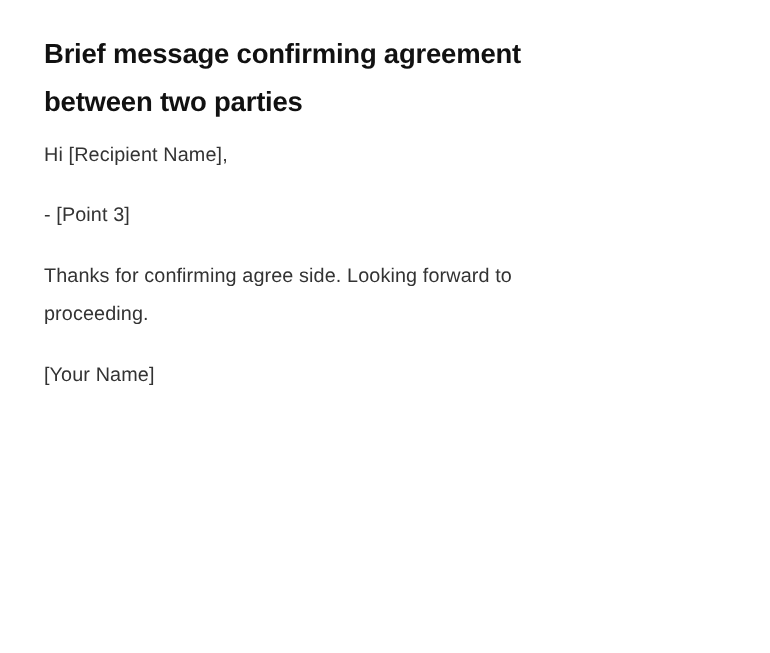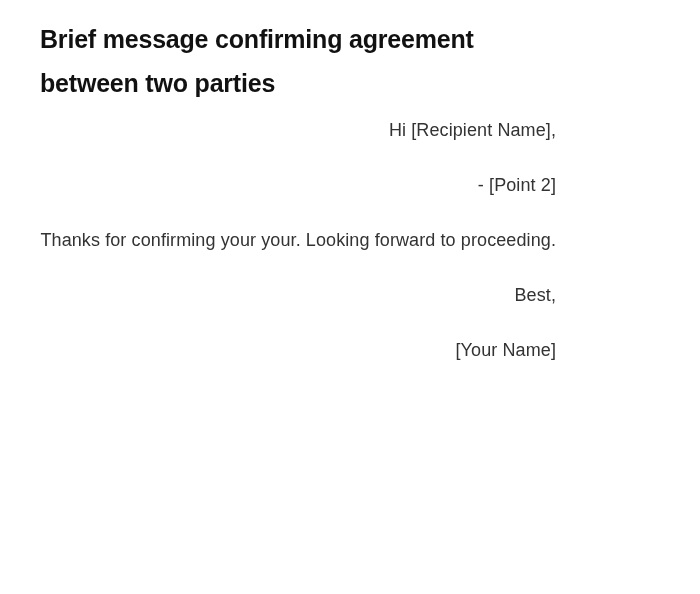--- a/index.html
+++ b/index.html
@@ -7,49 +7,47 @@
     padding: 0;
     background: #ffffff;
     width: 700px;
     height: 594px;
     overflow: hidden;
   }
   .doc {
     box-sizing: border-box;
     width: 596px;
     height: 594px;
-    padding: 17px 40px 0 40px;
+    padding: 27px 40px 0 40px;
     font-family: "Liberation Sans", "DejaVu Sans", sans-serif;
   }
   .doc-title {
     margin: 0 0 8px 0;
     max-width: 575px;
     font-size: 25px;
     font-weight: 700;
     line-height: 44px;
     letter-spacing: -0.2px;
     color: #111111;
   }
   .doc-body p {
     margin: 0 0 20px 0;
     max-width: 565px;
     font-size: 18px;
     font-weight: 400;
     line-height: 35px;
     letter-spacing: 0.1px;
     color: #333333;
-    text-align: right;
   }
 </style>
 </head>
 <body>
 
 <div class="doc">
   <h1 class="doc-title">Brief message confirming agreement between two parties</h1>
 
   <div class="doc-body">
     <p>Hi [Recipient Name],</p>
-    <p>- [Point 2]</p>
-    <p>Thanks for confirming your your. Looking forward to proceeding.</p>
-    <p>Best,</p>
+    <p>- [Point 3]</p>
+    <p>Thanks for confirming agree side. Looking forward to proceeding.</p>
     <p>[Your Name]</p>
   </div>
 </div>
 
 </body></html>

